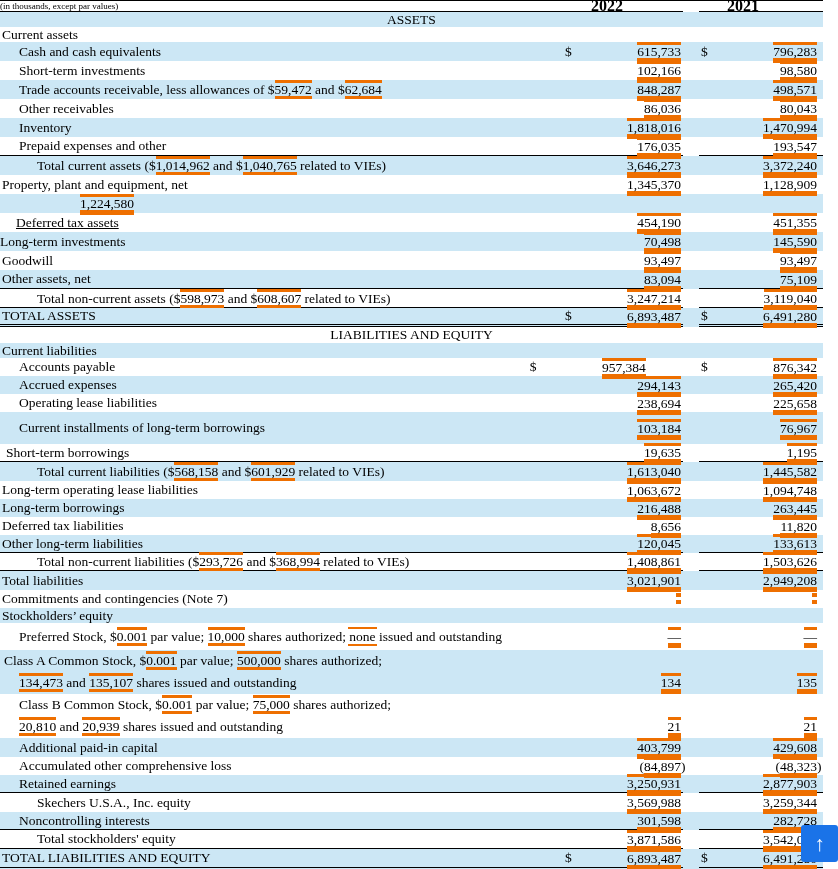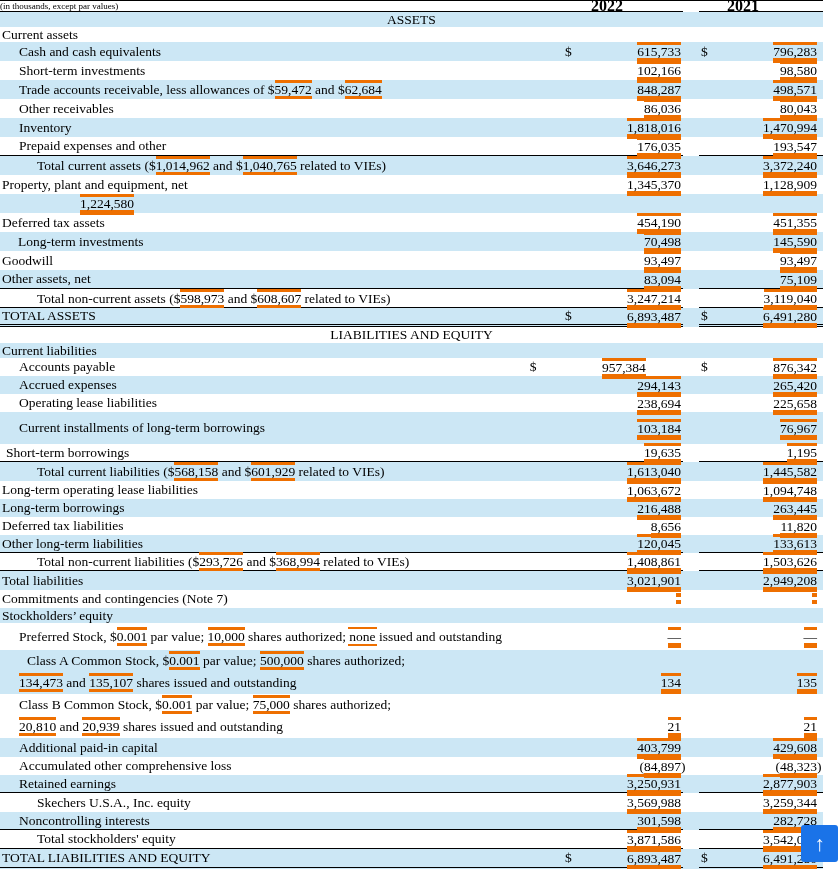--- a/index.html
+++ b/index.html
@@ -197,33 +197,33 @@
     </div>
     <div class="row bg-b">
       <div class="gapc"></div>
       <div class="right">
         <div class="cur"></div>
         <div class="val"><span class="fx">1,224,580</span></div>
       </div>
     </div>
     <div class="row bg-w">
       <div class="left">
-        <div class="lbl" style="padding-left: 2px;">Deferred tax assets</div>
+        <div class="lbl" style="padding-left: 16px; text-decoration: underline;">Deferred tax assets</div>
         <div class="cur"></div>
         <div class="val"><span class="fx">454,190</span></div>
       </div>
       <div class="gapc"></div>
       <div class="right">
         <div class="cur"></div>
         <div class="val"><span class="fx">451,355</span></div>
       </div>
     </div>
     <div class="row bg-b">
       <div class="left">
-        <div class="lbl" style="padding-left: 18px;">Long-term investments</div>
+        <div class="lbl" style="padding-left: 0;">Long-term investments</div>
         <div class="cur"></div>
         <div class="val"><span class="fx">70,498</span></div>
       </div>
       <div class="gapc"></div>
       <div class="right">
         <div class="cur"></div>
         <div class="val"><span class="fx">145,590</span></div>
       </div>
     </div>
     <div class="row bg-w">
@@ -468,21 +468,21 @@
         <div class="val"><span class="fx">—</span></div>
       </div>
       <div class="gapc"></div>
       <div class="right">
         <div class="cur"></div>
         <div class="val"><span class="fx">—</span></div>
       </div>
     </div>
     <div class="row bg-b" style="height: 21px;">
       <div class="left">
-        <div class="lbl" style="padding-left: 27px;">Class A Common Stock, $<span class="fx">0.001</span> par value; <span class="fx">500,000</span> shares authorized;</div>
+        <div class="lbl" style="padding-left: 4px;">Class A Common Stock, $<span class="fx">0.001</span> par value; <span class="fx">500,000</span> shares authorized;</div>
         <div class="cur"></div>
         <div class="val"></div>
       </div>
       <div class="gapc"></div>
       <div class="right">
         <div class="cur"></div>
         <div class="val"></div>
       </div>
     </div>
     <div class="row bg-b" style="height: 23px;">

